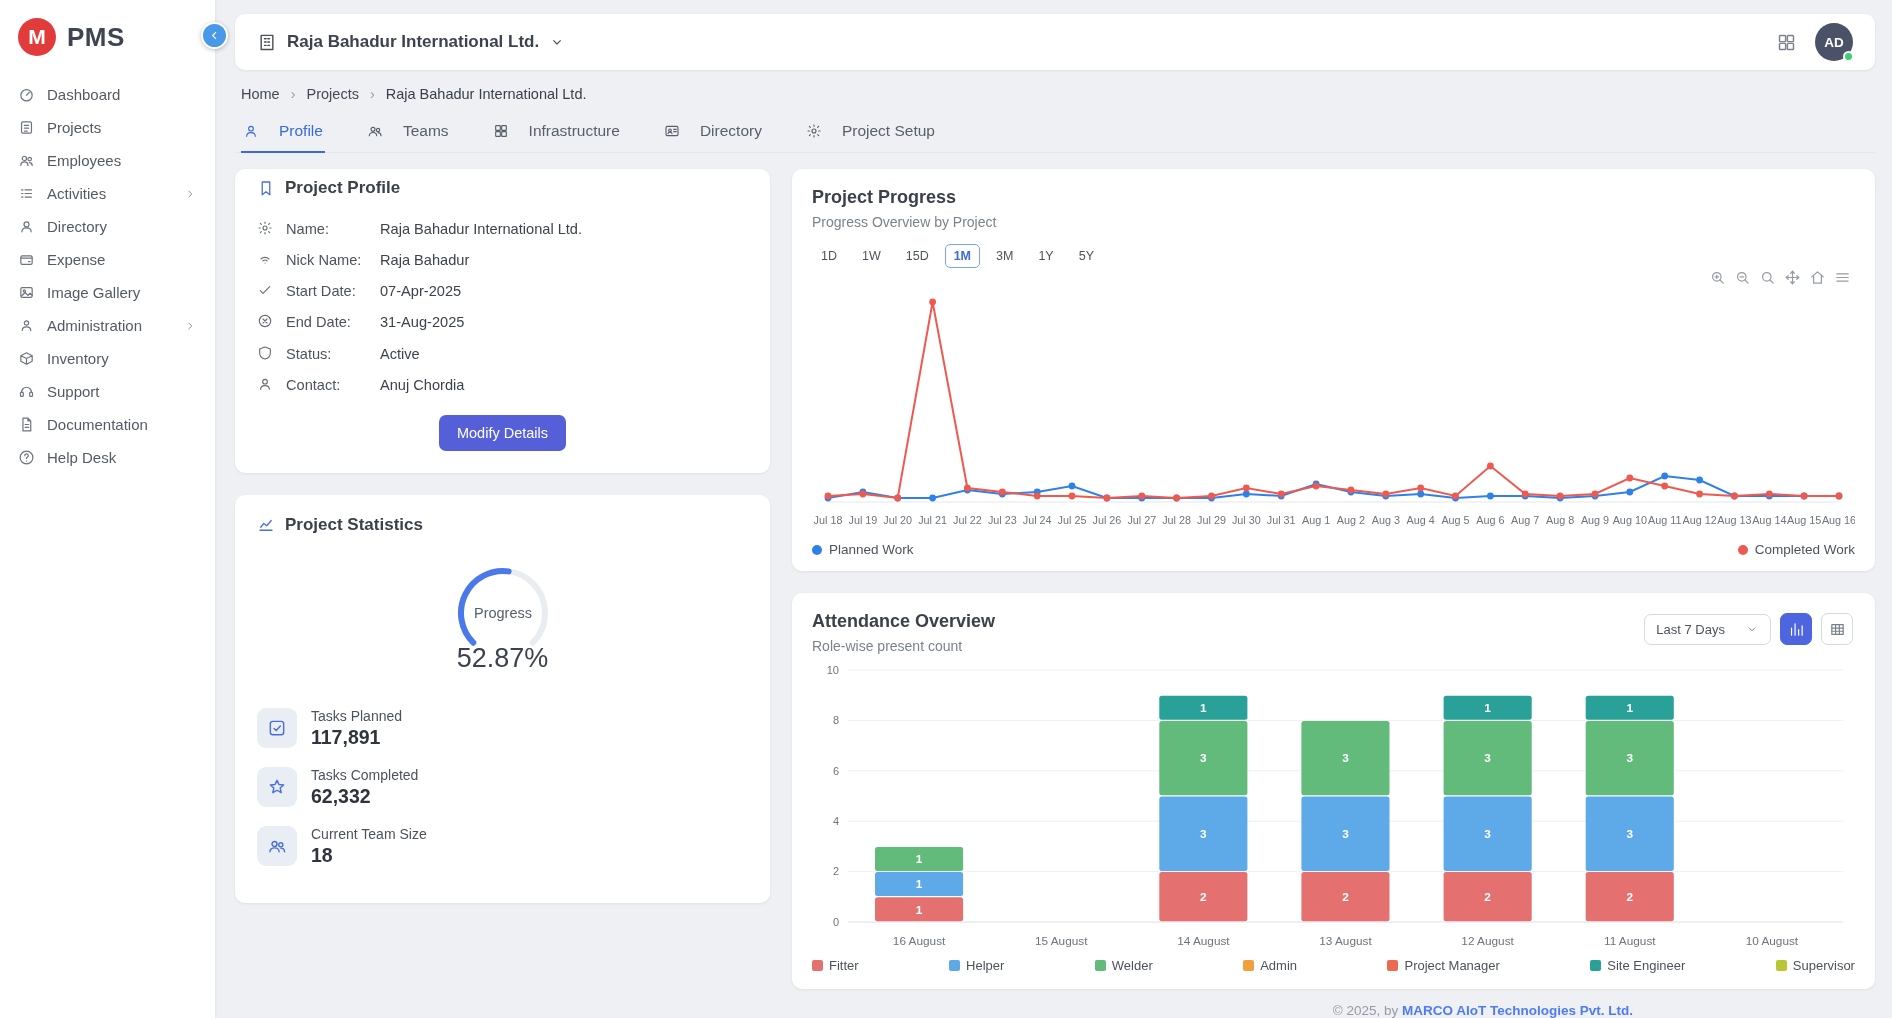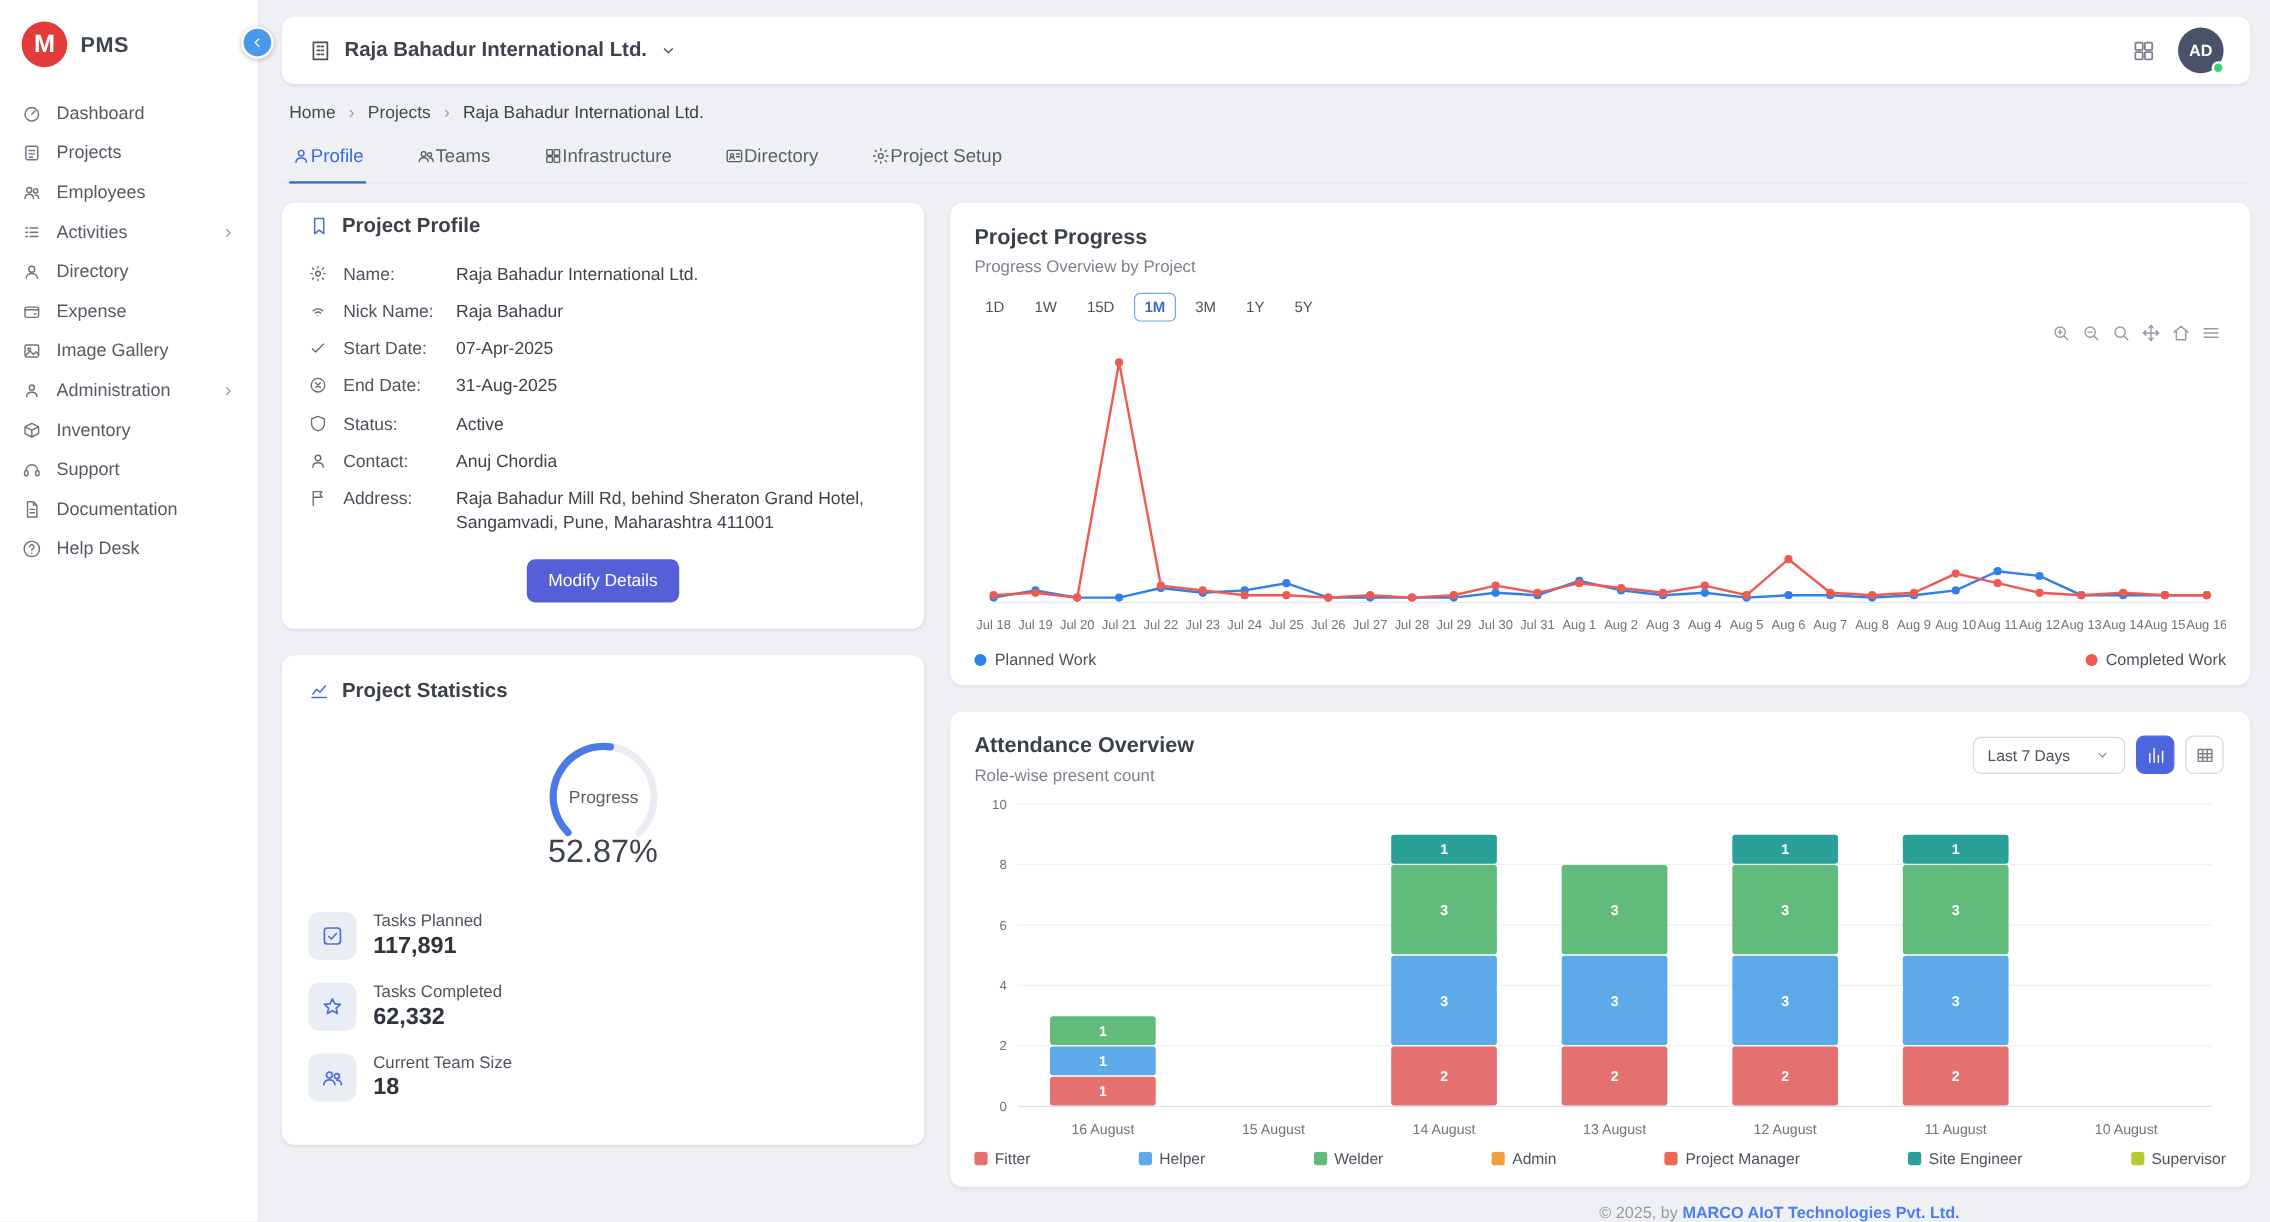--- a/index.html
+++ b/index.html
@@ -5,21 +5,21 @@
   *{box-sizing:border-box;margin:0;padding:0}
   html,body{width:1892px;height:1018px;overflow:hidden}
   body{background:#eef0f4;font-family:"Liberation Sans",sans-serif;color:#3c424c;position:relative}
   svg{display:block}
   .ic svg,.si-icon svg,.si-chev svg,.f-icon svg{display:block}
 
   
   .sidebar{position:absolute;left:0;top:0;width:215px;height:1018px;background:#fff;box-shadow:1px 0 3px rgba(0,0,0,.05);z-index:5}
   .brand{display:flex;align-items:center;gap:11px;padding:18px 18px 14px}
   .logo{width:38px;height:38px;border-radius:50%;background:#e23b3b;color:#fff;display:flex;align-items:center;justify-content:center;font-size:21px;font-weight:bold}
-  .brand-text{font-size:18px;font-weight:bold;color:#3f4550;letter-spacing:.5px}
+  .brand-text{font-size:26px;font-weight:bold;color:#3f4550;letter-spacing:.5px}
   .menu{margin-top:8px}
   .side-item{display:flex;align-items:center;gap:12px;padding:8px 18px;font-size:15px;color:#545a64;cursor:pointer}
   .si-icon{color:#6d7480;display:flex;flex:none}
   .si-chev{margin-left:auto;color:#8b919b;display:flex}
 
   .collapse-btn{position:absolute;left:201px;top:22px;width:27px;height:27px;border-radius:50%;background:#4a98e8;color:#fff;border:2px solid #fff;display:flex;align-items:center;justify-content:center;cursor:pointer;z-index:20;box-shadow:0 1px 4px rgba(0,0,0,.25)}
 
   
   .main{margin-left:215px;padding:14px 17px 0 20px;width:1677px}
   .card{background:#fff;border-radius:10px;box-shadow:0 1px 3px rgba(16,24,40,.07)}
@@ -30,21 +30,21 @@
   .grid-btn{color:#7a818d;cursor:pointer}
   .avatar{position:relative;width:38px;height:38px;border-radius:50%;background:#4a5268;color:#fff;display:flex;align-items:center;justify-content:center;font-size:13.5px;font-weight:bold;cursor:pointer}
   .status-dot{position:absolute;right:-1px;bottom:-1px;width:11px;height:11px;background:#3ecf6e;border:2px solid #fff;border-radius:50%}
 
   .breadcrumb{display:flex;gap:11px;align-items:center;font-size:14.5px;color:#434a54;margin:16px 0 0 6px}
   .bc-sep{color:#9aa0a8}
   .bc-item{cursor:pointer}
   .bc-item.last{color:#3a404a}
 
   .tabs{display:flex;gap:40px;margin-top:12px;padding:0 6px;border-bottom:1px solid #e3e6eb}
-  .tab{display:flex;gap:0;font-size:15.5px;color:#585f6a;padding:8px 2px 11px;cursor:pointer;border-bottom:2px solid transparent;margin-bottom:-1px}
+  .tab{display:flex;gap:20px;align-items:center;font-size:15.5px;color:#585f6a;padding:8px 2px 11px;cursor:pointer;border-bottom:2px solid transparent;margin-bottom:-1px}
   .tab.active{color:#3a6bd8;border-bottom-color:#3a6bd8}
   .tab .ic{display:flex}
 
   .content{display:flex;gap:22px;margin-top:16px}
   .col-left{width:535px;flex:none}
   .col-right{flex:1;min-width:0}
 
   .card-title{display:flex;align-items:center;gap:10px;font-size:17px;font-weight:bold;color:#3b414b}
   .card-title.lg{font-size:18px}
   .blue{color:#4a6fd8;display:flex}
@@ -387,29 +387,20 @@
             </div>
             <div class="field-row">
               <span class="f-icon">
                 <svg viewBox="0 0 24 24" width="16" height="16" fill="none" stroke="currentColor" stroke-width="1.7" stroke-linecap="round" stroke-linejoin="round">
                   <circle cx="12" cy="8.5" r="3.5"></circle>
                   <path d="M5.5 20c0-3.5 3-5.5 6.5-5.5s6.5 2 6.5 5.5"></path>
                 </svg>
               </span>
               <span class="f-label">Contact:</span>
               <span class="f-value">Anuj Chordia</span>
-            </div>
-            <div class="field-row">
-              <span class="f-icon">
-                <svg viewBox="0 0 24 24" width="16" height="16" fill="none" stroke="currentColor" stroke-width="1.7" stroke-linecap="round" stroke-linejoin="round">
-                  <path d="M6 21V4M6 4h11l-2.5 3.5L17 11H6"></path>
-                </svg>
-              </span>
-              <span class="f-label">Address:</span>
-              <span class="f-value">Raja Bahadur Mill Rd, behind Sheraton Grand Hotel, Sangamvadi, Pune, Maharashtra 411001</span>
             </div>
           </div>
         <div class="btn-row">
           <button class="btn-primary">Modify Details</button>
         </div>
       </section>
 
       <section class="card stats-card">
         <div class="card-title">
           <span class="ic blue">

